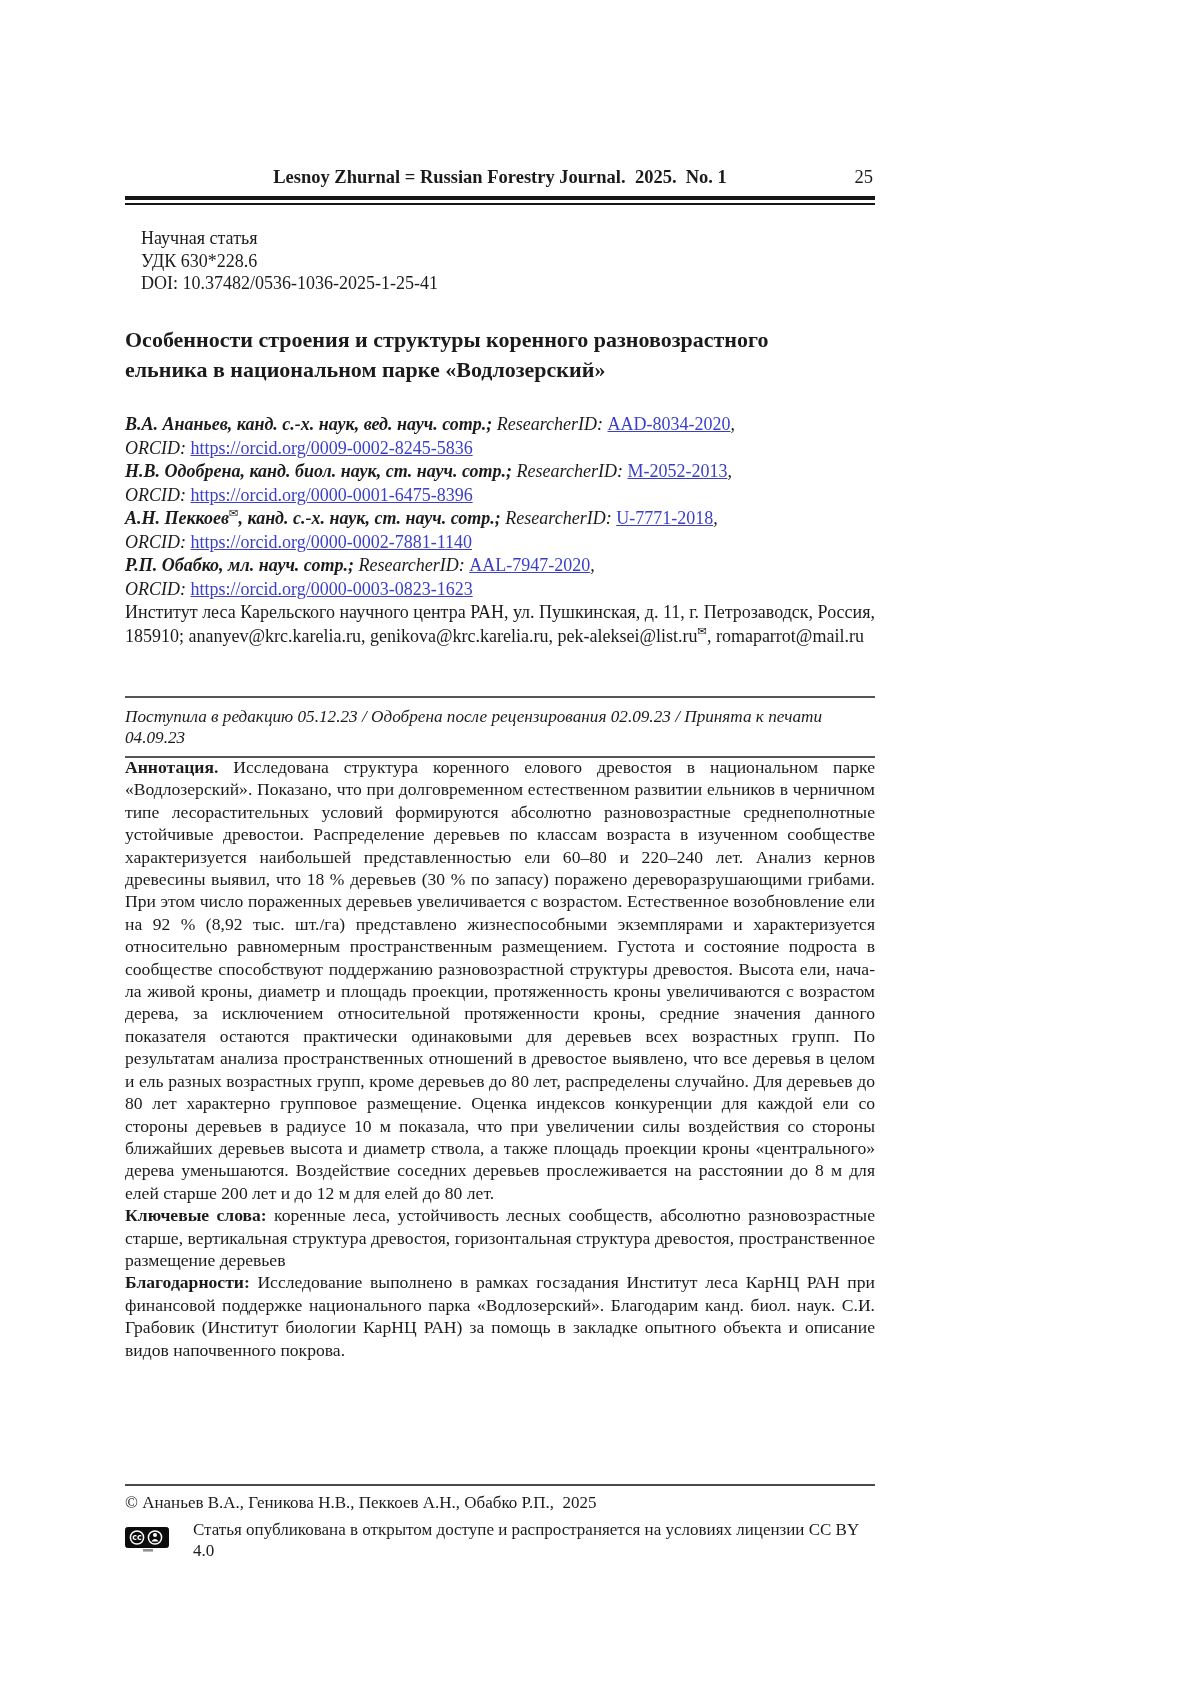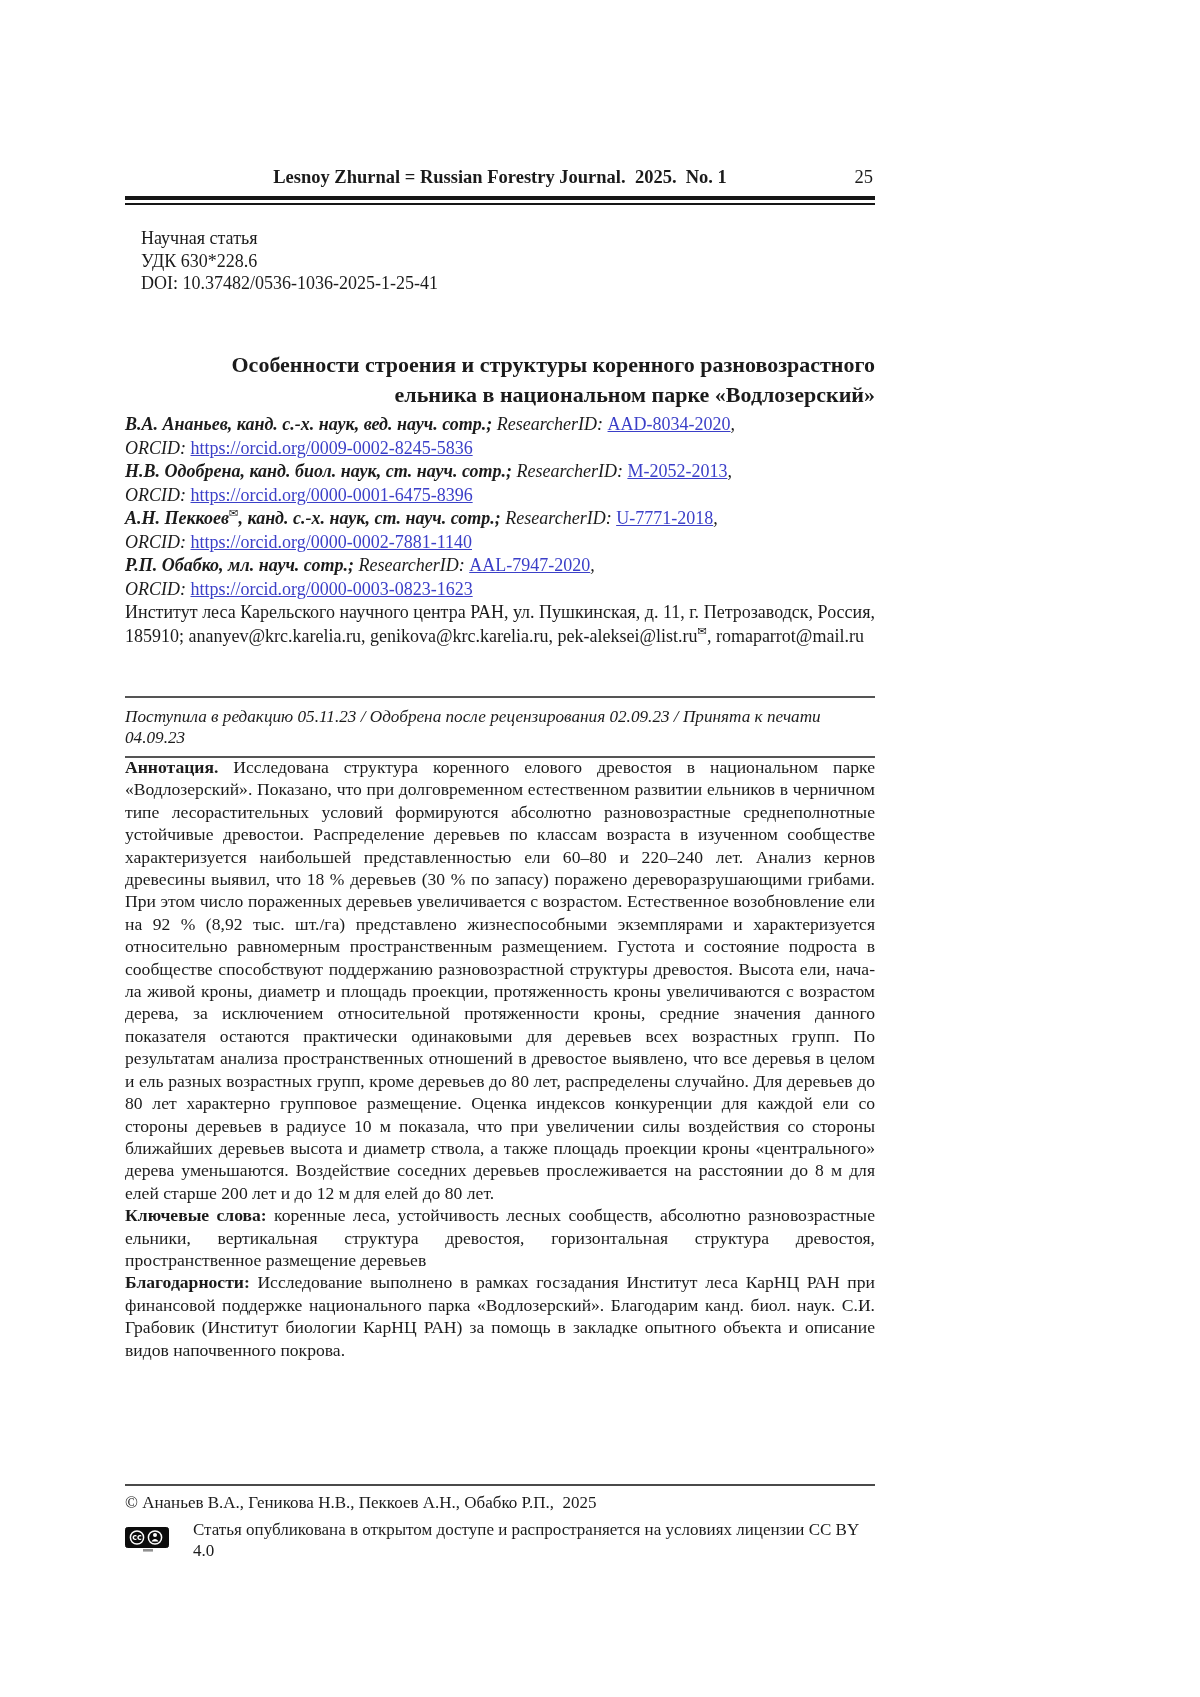--- a/index.html
+++ b/index.html
@@ -11,21 +11,21 @@
   
   .running-head{top:165px;height:26px;text-align:center;font-weight:bold;font-size:18.5px;line-height:24px;}
   .rh-page{position:absolute;right:2px;top:0;font-weight:normal;}
   .head-rule{top:196px;height:3px;border-top:4px solid #161616;border-bottom:2px solid #161616;}
 
   
   .meta{top:227px;font-size:18px;line-height:22.6px;margin-left:16px;}
   .meta p{margin:0;}
 
   
-  .title{top:325px;text-align:right;font-weight:bold;font-size:22px;line-height:30px;margin-top:25px;}
+  .title{top:325px;text-align:left;font-weight:bold;font-size:22px;line-height:30px;}
 
   
   .authors{top:413px;font-size:18px;line-height:23.5px;}
   .authors p{margin:0;}
   .b{font-weight:bold;font-style:italic;}
   .i{font-style:italic;}
   .link{color:#3b3fc8;text-decoration:underline;cursor:pointer;}
   .affiliation{text-align:justify;}
   sup.env{font-family:"DejaVu Sans",sans-serif;font-size:0.62em;font-style:normal;font-weight:normal;line-height:0;}
 
@@ -65,26 +65,26 @@
 
   <div class="col authors">
     <p><span class="b">В.А. Ананьев</span><span class="b">, канд. с.-х. наук, вед. науч. сотр.;</span><span class="i"> ResearcherID: </span><a class="link">AAD-8034-2020</a><span class="i">,</span><br><span class="i">ORCID: </span><a class="link">https://orcid.org/0009-0002-8245-5836</a></p>
     <p><span class="b">Н.В. Одобрена</span><span class="b">, канд. биол. наук, ст. науч. сотр.;</span><span class="i"> ResearcherID: </span><a class="link">M-2052-2013</a><span class="i">,</span><br><span class="i">ORCID: </span><a class="link">https://orcid.org/0000-0001-6475-8396</a></p>
     <p><span class="b">А.Н. Пеккоев</span><sup class="env">✉</sup><span class="b">, канд. с.-х. наук, ст. науч. сотр.;</span><span class="i"> ResearcherID: </span><a class="link">U-7771-2018</a><span class="i">,</span><br><span class="i">ORCID: </span><a class="link">https://orcid.org/0000-0002-7881-1140</a></p>
     <p><span class="b">Р.П. Обабко</span><span class="b">, мл. науч. сотр.;</span><span class="i"> ResearcherID: </span><a class="link">AAL-7947-2020</a><span class="i">,</span><br><span class="i">ORCID: </span><a class="link">https://orcid.org/0000-0003-0823-1623</a></p>
     <p class="affiliation"><span>Институт леса Карельского научного центра РАН, ул. Пушкинская, д. 11, г. Петрозаводск, Россия, 185910; ananyev@krc.karelia.ru, genikova@krc.karelia.ru, pek-aleksei@list.ru</span><sup class="env">✉</sup><span>, romaparrot@mail.ru</span></p>
   </div>
 
   <div class="col dates-box">
-    <p class="dates">Поступила в редакцию 05.11.23 / Одобрена после рецензирования 02.09.23 / Принята к печати 04.09.23</p>
+    <p class="dates">Поступила в редакцию 05.12.23 / Одобрена после рецензирования 02.09.23 / Принята к печати 04.09.23</p>
   </div>
 
   <div class="col bodyblock">
     <p><span class="bi">Аннотация.</span><span> Исследована структура коренного елового древостоя в национальном пар­ке «Водлозерский». Показано, что при долговременном естественном развитии ельни­ков в черничном типе лесорастительных условий формируются абсолютно разновоз­растные среднеполнотные устойчивые древостои. Распределение деревьев по классам возраста в изученном сообществе характеризуется наибольшей представленностью ели 60–80 и 220–240 лет. Анализ кернов древесины выявил, что 18 % деревьев (30 % по за­пасу) поражено дереворазрушающими грибами. При этом число пораженных деревьев увеличивается с возрастом. Естественное возобновление ели на 92 % (8,92 тыс. шт./га) представлено жизнеспособными экземплярами и характеризуется относительно равно­мерным пространственным размещением. Густота и состояние подроста в сообществе способствуют поддержанию разновозрастной структуры древостоя. Высота ели, нача­ла живой кроны, диаметр и площадь проекции, протяженность кроны увеличивают­ся с возрастом дерева, за исключением относительной протяженности кроны, средние значения данного показателя остаются практически одинаковыми для деревьев всех возрастных групп. По результатам анализа пространственных отношений в древостое выявлено, что все деревья в целом и ель разных возрастных групп, кроме деревьев до 80 лет, распределены случайно. Для деревьев до 80 лет характерно групповое размещение. Оценка индексов конкуренции для каждой ели со стороны деревьев в радиусе 10 м показала, что при увеличении силы воздействия со стороны ближайших деревьев высота и диа­метр ствола, а также площадь проекции кроны «центрального» дерева уменьшаются. Воздействие соседних деревьев прослеживается на расстоянии до 8 м для елей старше 200 лет и до 12 м для елей до 80 лет.</span></p>
-    <p><span class="bi">Ключевые слова:</span><span> коренные леса, устойчивость лесных сообществ, абсолютно разно­возрастные ельники, вертикальная структура древостоя, горизонтальная структура дре­востоя, пространственное размещение деревьев</span></p>
+    <p><span class="bi">Ключевые слова:</span><span> коренные леса, устойчивость лесных сообществ, абсолютно разно­возрастные старше, вертикальная структура древостоя, горизонтальная структура дре­востоя, пространственное размещение деревьев</span></p>
     <p><span class="bi">Благодарности:</span><span> Исследование выполнено в рамках госзадания Институт леса КарНЦ РАН при финансовой поддержке национального парка «Водлозерский». Благодарим канд. биол. наук. С.И. Грабовик (Институт биологии КарНЦ РАН) за помощь в закладке опытного объекта и описание видов напочвенного покрова.</span></p>
   </div>
 
   <div class="col footer">
     <p class="copyright pre">© Ананьев В.А., Геникова Н.В., Пеккоев А.Н., Обабко Р.П.,  2025</p>
     <div class="cc-row">
       <svg class="cc-badge" width="46" height="26" viewBox="0 0 46 26" aria-hidden="true">
         <rect x="0.5" y="0.5" width="43" height="20" rx="2" fill="#0c0c0c" stroke="#0c0c0c"></rect>
         <circle cx="12" cy="10.5" r="6.6" fill="none" stroke="#ffffff" stroke-width="1.5"></circle>
         <text x="12" y="13.4" text-anchor="middle" font-size="8" fill="#ffffff" font-family="DejaVu Sans, sans-serif" font-weight="bold">cc</text>

